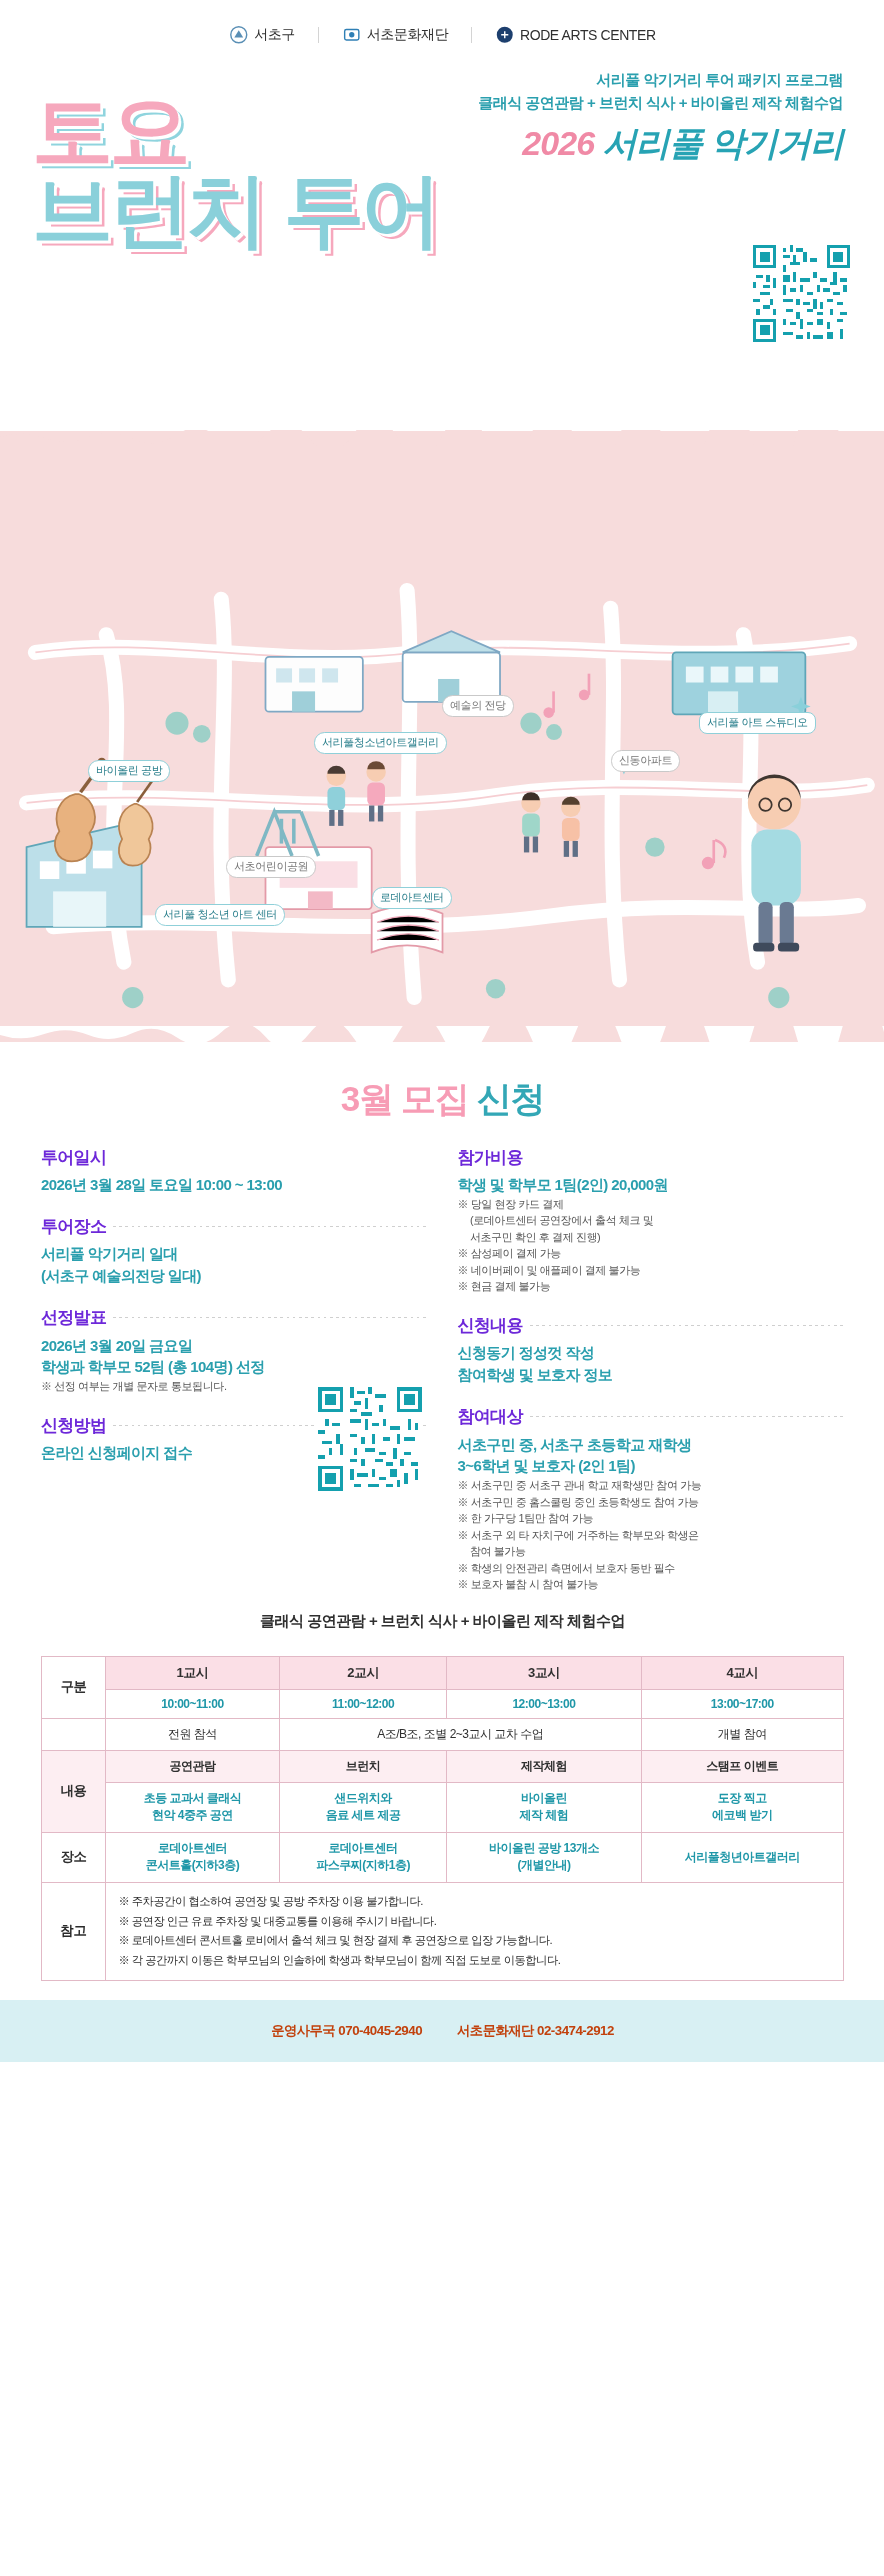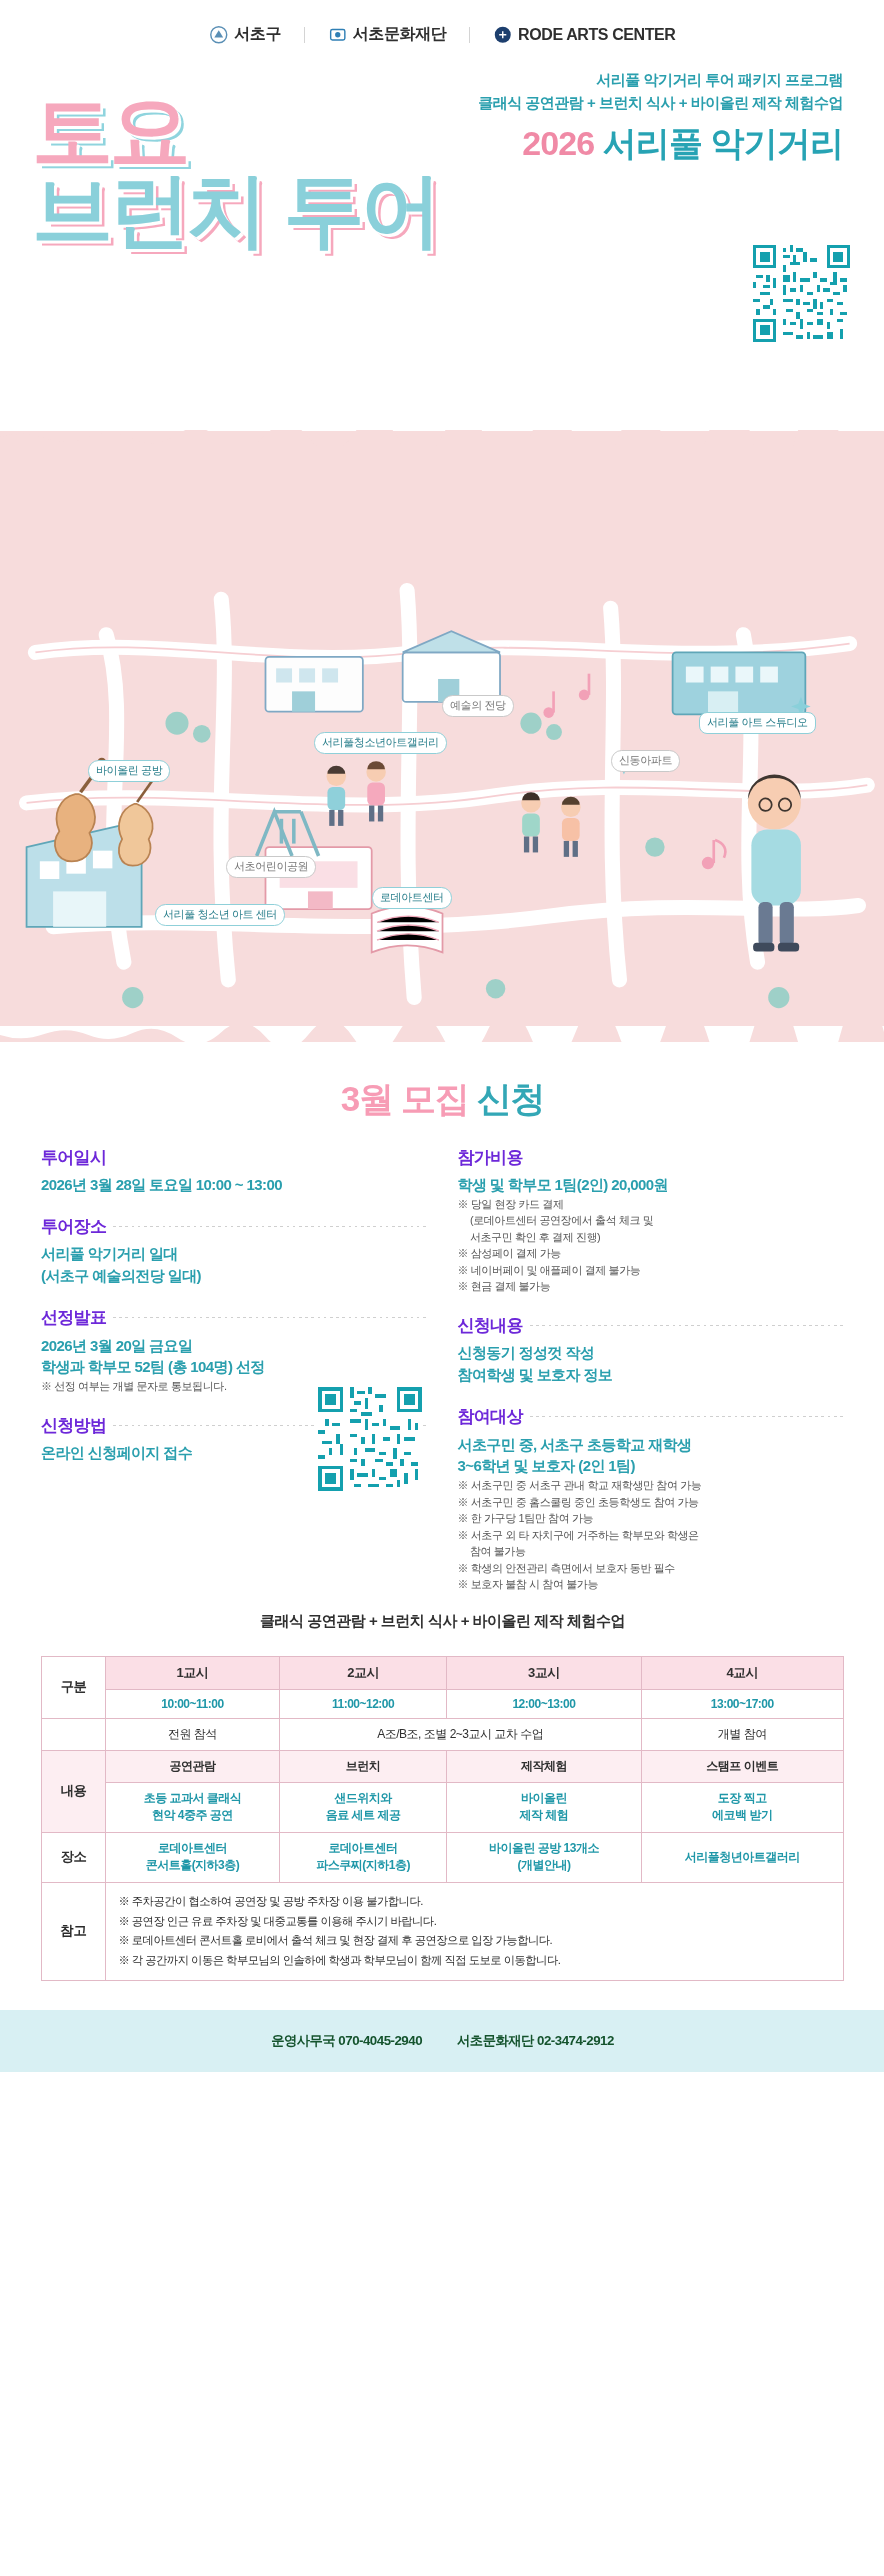--- a/index.html
+++ b/index.html
@@ -22,21 +22,21 @@
   .logobar {
     height:55px;
     display:flex;
     align-items:center;
     justify-content:center;
     gap:23px;
     padding-top:14px;
   }
   .logo-item { display:flex; align-items:center; gap:5.3px; font-size:11.5px; color:#3a3a3a; letter-spacing:-0.4px;}
   .logo-mark { width:19.5px; height:19.5px; display:inline-block; }
-  .logo-text { font-size:16px; font-weight:bold; color:#2f2f2f;}
+  .logo-text { font-size:14px; font-weight:normal; color:#2f2f2f;}
   .logo-divider { width:0.9px; height:16px; background:#d4d4d4; }
 
   
   .hero {
     position:relative;
     padding:5.3px 35px 0 35px;
     height:372px;
   }
   .hero-top-lines {
     text-align:right;
@@ -49,20 +49,21 @@
     padding-top:8.8px;
   }
   .hero-title-2026 {
     text-align:right;
     padding-right:7px;
     margin-top:7px;
     font-size:34px;
     font-weight:bold;
     letter-spacing:-0.9px;
     color:#f08aa6;
+    font-style:italic;
   }
   .hero-title-2026 .teal { color:#27a3b4; }
 
   .bigtitle {
     position:absolute;
     left:32px;
     top:37px;
     font-size:81px;
     font-weight:bold;
     letter-spacing:-3.5px;
@@ -197,29 +198,29 @@
   .notes-head {
     width:64px;
     border-right:0.9px solid #e2b9c6;
     display:flex; align-items:center; justify-content:center;
     font-weight:bold; font-size:13.3px;
   }
   .notes-body { padding:8.8px 12.4px; font-size:11.3px; line-height:1.75; letter-spacing:-0.5px;}
 
   
   .footer {
-    margin-top:29px;
+    margin-top:19px;
     height:62px;
     background:#d8f0f3;
     display:flex;
     align-items:center;
     justify-content:center;
     gap:35px;
     font-size:13.3px;
-    color:#14532d;
+    color:#c2410c;
     font-weight:bold;
     letter-spacing:-0.5px;
   }
 </style>
 </head>
 <body>
 
 <div class="page">
 
   <div class="logobar">

